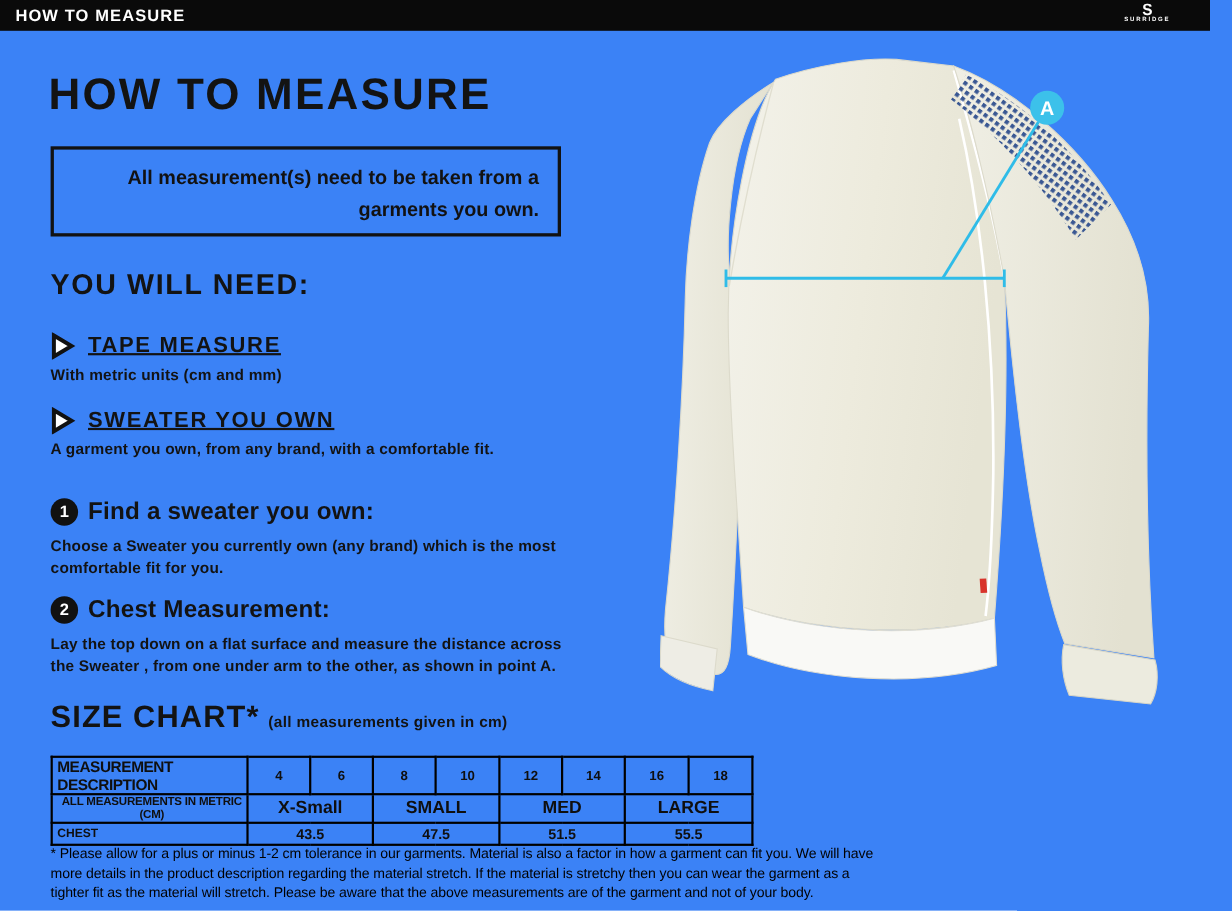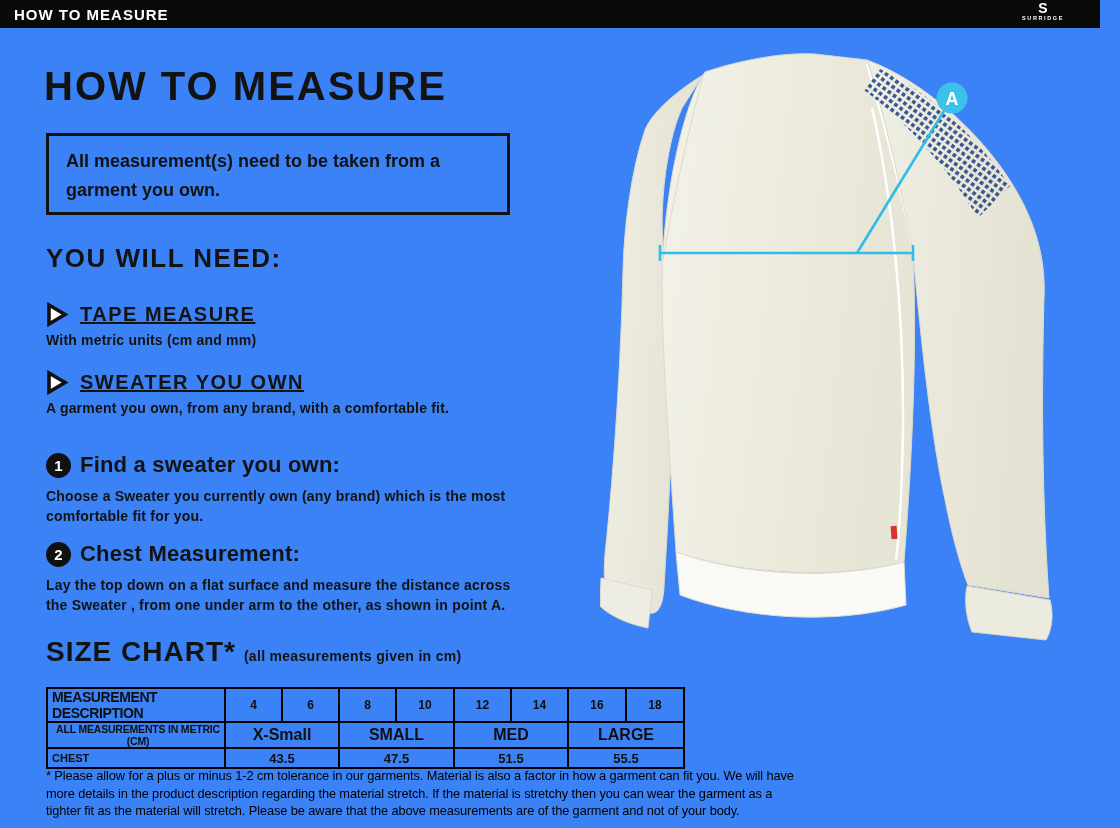--- a/index.html
+++ b/index.html
@@ -12,21 +12,21 @@
             display:flex; align-items:center; }
   .topbar-title { color:#fff; font-size:15px; font-weight:700; letter-spacing:1px; padding-left:14px; }
   .topbar-logo { position:absolute; right:22px; top:1px; width:70px; height:26px; text-align:center; color:#fff; line-height:1; }
   .topbar-logo .s-glyph { display:block; font-size:14px; font-weight:700; transform:scaleY(1.05); letter-spacing:0; }
   .topbar-logo .logo-word { display:block; font-size:5.5px; font-weight:700; letter-spacing:1.6px; margin-top:1px; }
 
   
   .h1 { position:absolute; left:44px; top:64px; font-size:40px; font-weight:700; letter-spacing:2px; color:#131313; }
   .note-box { position:absolute; left:46px; top:133px; width:464px; height:82px; border:3px solid #121212;
               padding:11px 17px; }
-  .note-box .line { font-size:18px; font-weight:700; line-height:29px; color:#121212; }
+  .note-box .line { font-size:18px; font-weight:700; line-height:29px; color:#121212;text-align:right; }
   .h2 { position:absolute; left:46px; font-size:26px; font-weight:700; letter-spacing:1.5px; color:#131313; }
   .h2.ywn { top:243px; }
 
   .need-item { position:absolute; left:46px; }
   .need-row { display:flex; align-items:center; gap:11px; }
   .need-label { font-size:20px; font-weight:700; letter-spacing:1.5px; color:#131313;text-decoration:underline; }
   .need-desc { font-size:14px; font-weight:700; letter-spacing:0.2px; margin-top:5px; color:#131313; }
 
   .step { position:absolute; left:46px; }
   .step-head { display:flex; align-items:center; gap:9px; }
@@ -71,21 +71,21 @@
     <div class="topbar-logo">
       <span class="s-glyph">S</span>
       <span class="logo-word">SURRIDGE</span>
     </div>
   </div>
 
   <div class="h1">HOW TO MEASURE</div>
 
   <div class="note-box">
     <div class="line">All measurement(s) need to be taken from a</div>
-    <div class="line">garment you own.</div>
+    <div class="line">garments you own.</div>
   </div>
 
   <div class="h2 ywn">YOU WILL NEED:</div>
 
   <div class="need-item" style="top:302px;">
     <div class="need-row">
       <span class="tri-icon">
         <svg width="23" height="25" viewBox="0 0 23 25">
             <polygon points="3,3 19,12.5 3,22" fill="#fff" stroke="#111" stroke-width="3.6" stroke-linejoin="miter"></polygon>
           </svg>

